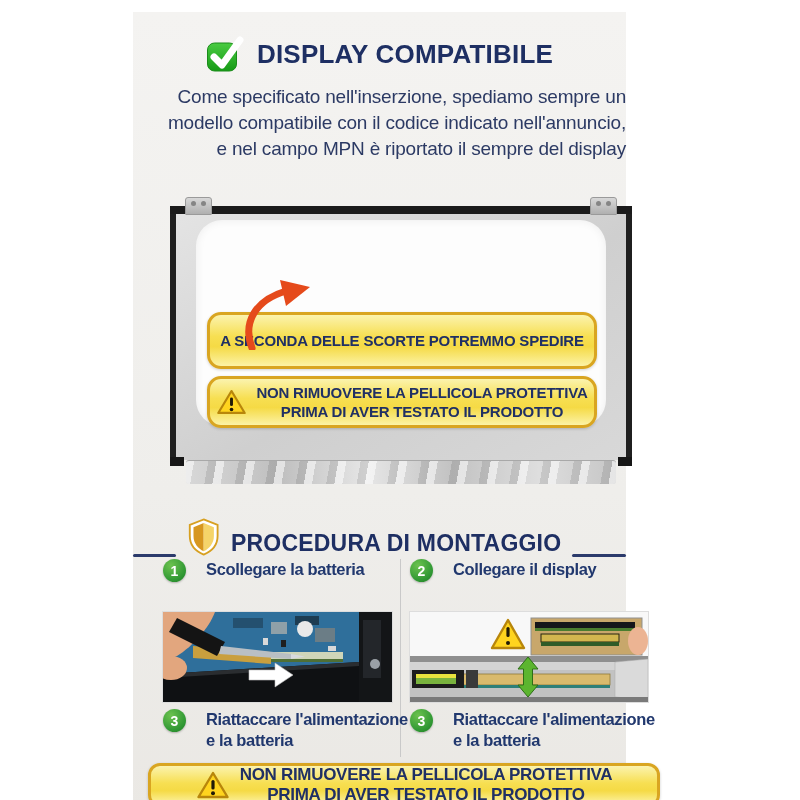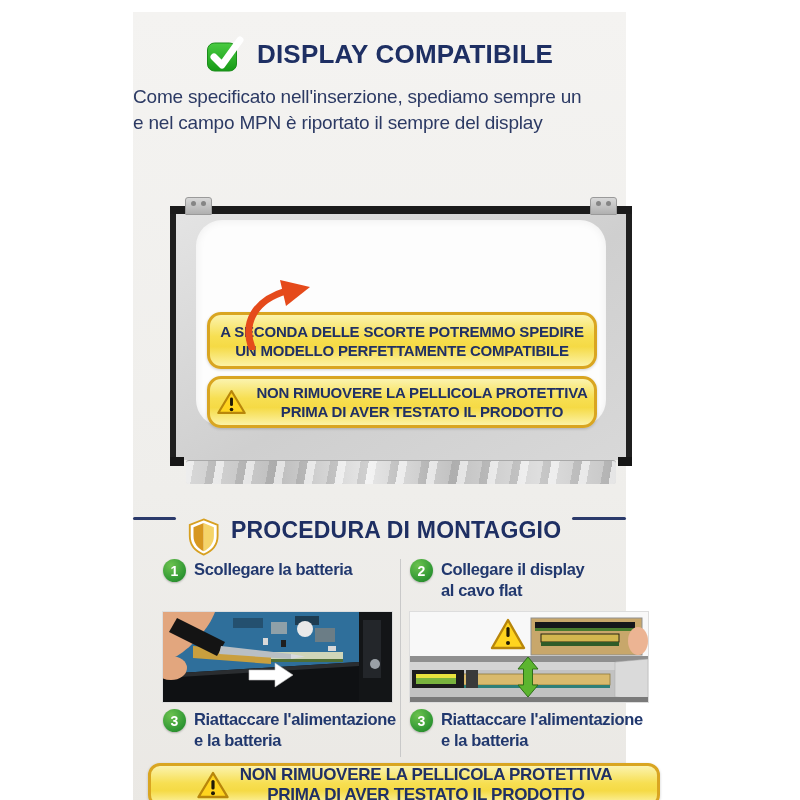--- a/index.html
+++ b/index.html
@@ -5,21 +5,21 @@
   html,body{margin:0;padding:0;background:#ffffff;}
   .page{position:relative;width:800px;height:800px;background:#ffffff;overflow:hidden;
         font-family:"Liberation Sans",sans-serif;}
   .column{position:absolute;left:133px;top:12px;width:493px;height:800px;
           background:linear-gradient(180deg,#f4f3f1 0%,#efeeeb 60%,#eae8e4 100%);}
 
   
   .title-row{position:absolute;top:24px;left:0;width:100%;display:flex;
              justify-content:center;align-items:center;gap:13px;}
   .main-title{font-size:26px;font-weight:700;color:#1e2f63;letter-spacing:.2px;}
-  .paragraph{position:absolute;top:72px;left:0;width:100%;text-align:left;
+  .paragraph{position:absolute;top:72px;left:0;width:100%;text-align:right;
              color:#2c3a64;font-size:19px;line-height:26px;letter-spacing:-.2px;}
   .pline{display:block;white-space:nowrap;}
 
   
   .laptop{position:absolute;left:37px;top:185px;width:462px;height:287px;}
   .hinge{position:absolute;top:0;width:27px;height:18px;z-index:3;
          background:linear-gradient(180deg,#d8d8d8,#b0b0b0);
          border:1px solid #9a9a9a;border-radius:3px 3px 1px 1px;
          display:flex;justify-content:center;gap:5px;padding-top:3px;box-sizing:border-box;}
   .hinge i{width:5px;height:5px;border-radius:50%;background:#858585;display:block;}
@@ -45,32 +45,32 @@
           box-shadow:0 1px 3px rgba(0,0,0,.18);
           display:flex;align-items:center;justify-content:center;}
   .ylabel .ltext{text-align:center;color:#203064;font-weight:700;font-size:15px;
                  line-height:19px;letter-spacing:-.2px;}
   .ylabel .ltext span{display:block;white-space:nowrap;}
   .label-stock{top:115px;height:57px;}
   .label-film{top:179px;height:52px;gap:9px;}
 
   
   .sep-row{position:absolute;top:505px;left:0;width:100%;display:flex;
-           justify-content:center;align-items:flex-start;gap:11px;}
+           justify-content:center;align-items:flex-end;gap:11px;}
   .sep-line{height:3px;background:#2b3a6b;border-radius:2px;}
   .sep-line.l{width:46px;} .sep-line.r{width:58px;}
   .proc-title{font-size:23px;font-weight:700;color:#1e2f63;letter-spacing:.2px;white-space:nowrap;}
 
   
   .step{position:absolute;display:flex;align-items:flex-start;gap:8px;}
   .stepnum{width:23px;height:23px;border-radius:50%;flex:none;margin-top:0;
            background:radial-gradient(circle at 35% 28%,#6cc24f,#2f9733 68%,#20741f);
            color:#fff;font-size:14px;font-weight:700;display:flex;align-items:center;
            justify-content:center;box-shadow:0 1px 2px rgba(0,0,0,.25);}
-  .steptext{color:#21386e;font-size:16.5px;font-weight:700;line-height:21px;letter-spacing:-.35px;}
+  .steptext{color:#21386e;font-size:16.5px;font-weight:700;line-height:21px;letter-spacing:-.35px;margin-left:12px;}
   .steptext span{display:block;white-space:nowrap;}
   .divider{position:absolute;left:267px;top:547px;width:1px;height:198px;background:#c9c9c9;}
 
   .photo{position:absolute;top:600px;height:90px;box-shadow:0 0 0 1px #ddd;background:#fff;}
   .photo.left{left:30px;width:229px;}
   .photo.right{left:277px;width:238px;}
   .photo svg{display:block;}
 
   
   .banner{position:absolute;left:15px;top:751px;width:512px;height:44px;box-sizing:border-box;
@@ -97,20 +97,21 @@
         </linearGradient>
           </defs>
         <rect x="1.5" y="7" width="29" height="28" rx="7" fill="url(#gc)" stroke="#1b8c1b" stroke-width="1"></rect>
         <path d="M8 21 L16 29 L34 4" fill="none" stroke="#ffffff" stroke-width="7" stroke-linecap="round" stroke-linejoin="round"></path>
       </svg>
       <div class="main-title">DISPLAY COMPATIBILE</div>
     </div>
 
     <div class="paragraph">
       <span class="pline">Come specificato nell'inserzione, spediamo sempre un</span>
+      <span class="pline">modello compatibile con il codice indicato nell'annuncio,</span>
       <span class="pline">e nel campo MPN è riportato il sempre del display</span>
     </div>
 
     <div class="laptop">
       <div class="hinge left">
           <i></i>
           <i></i>
         </div>
       <div class="hinge right">
           <i></i>
@@ -125,21 +126,20 @@
       <div class="foil"></div>
 
       <svg class="red-arrow" width="80" height="70" viewBox="0 0 80 70">
         <path d="M12 68 C2 42 16 20 46 11" fill="none" stroke="#e54a1b" stroke-width="7" stroke-linecap="round"></path>
         <polygon points="40,0 70,7 46,26" fill="#e54a1b"></polygon>
       </svg>
 
       <div class="ylabel label-stock">
         <div class="ltext">
           <span>A SECONDA DELLE SCORTE POTREMMO SPEDIRE</span>
-          <span>UN MODELLO PERFETTAMENTE COMPATIBILE</span>
         </div>
       </div>
 
       <div class="ylabel label-film">
         <svg width="31" height="28" viewBox="0 0 34 30">
           <path d="M17 3 L31.5 27 L2.5 27 Z" fill="#ffd41e" stroke="#b8860b" stroke-width="2.4" stroke-linejoin="round"></path>
           <rect x="15.4" y="10" width="3.2" height="9.5" rx="1.6" fill="#201a08"></rect>
           <circle cx="17" cy="23.2" r="2" fill="#201a08"></circle>
         </svg>
         <div class="ltext">
@@ -163,21 +163,20 @@
     <div class="step" style="left:30px;top:547px;">
       <div class="stepnum">1</div>
       <div class="steptext">
         <span>Scollegare la batteria</span>
       </div>
     </div>
     <div class="step" style="left:277px;top:547px;">
       <div class="stepnum">2</div>
       <div class="steptext">
         <span>Collegare il display</span>
-        <span>al cavo flat</span>
       </div>
     </div>
 
     <div class="divider"></div>
 
     <div class="photo left">
       <svg width="229" height="90" viewBox="0 0 229 90">
         <rect width="229" height="62" fill="#2f6f9b"></rect>
         <rect x="70" y="6" width="30" height="10" fill="#24506f"></rect>
         <rect x="108" y="10" width="16" height="12" fill="#8fa0a8"></rect>

